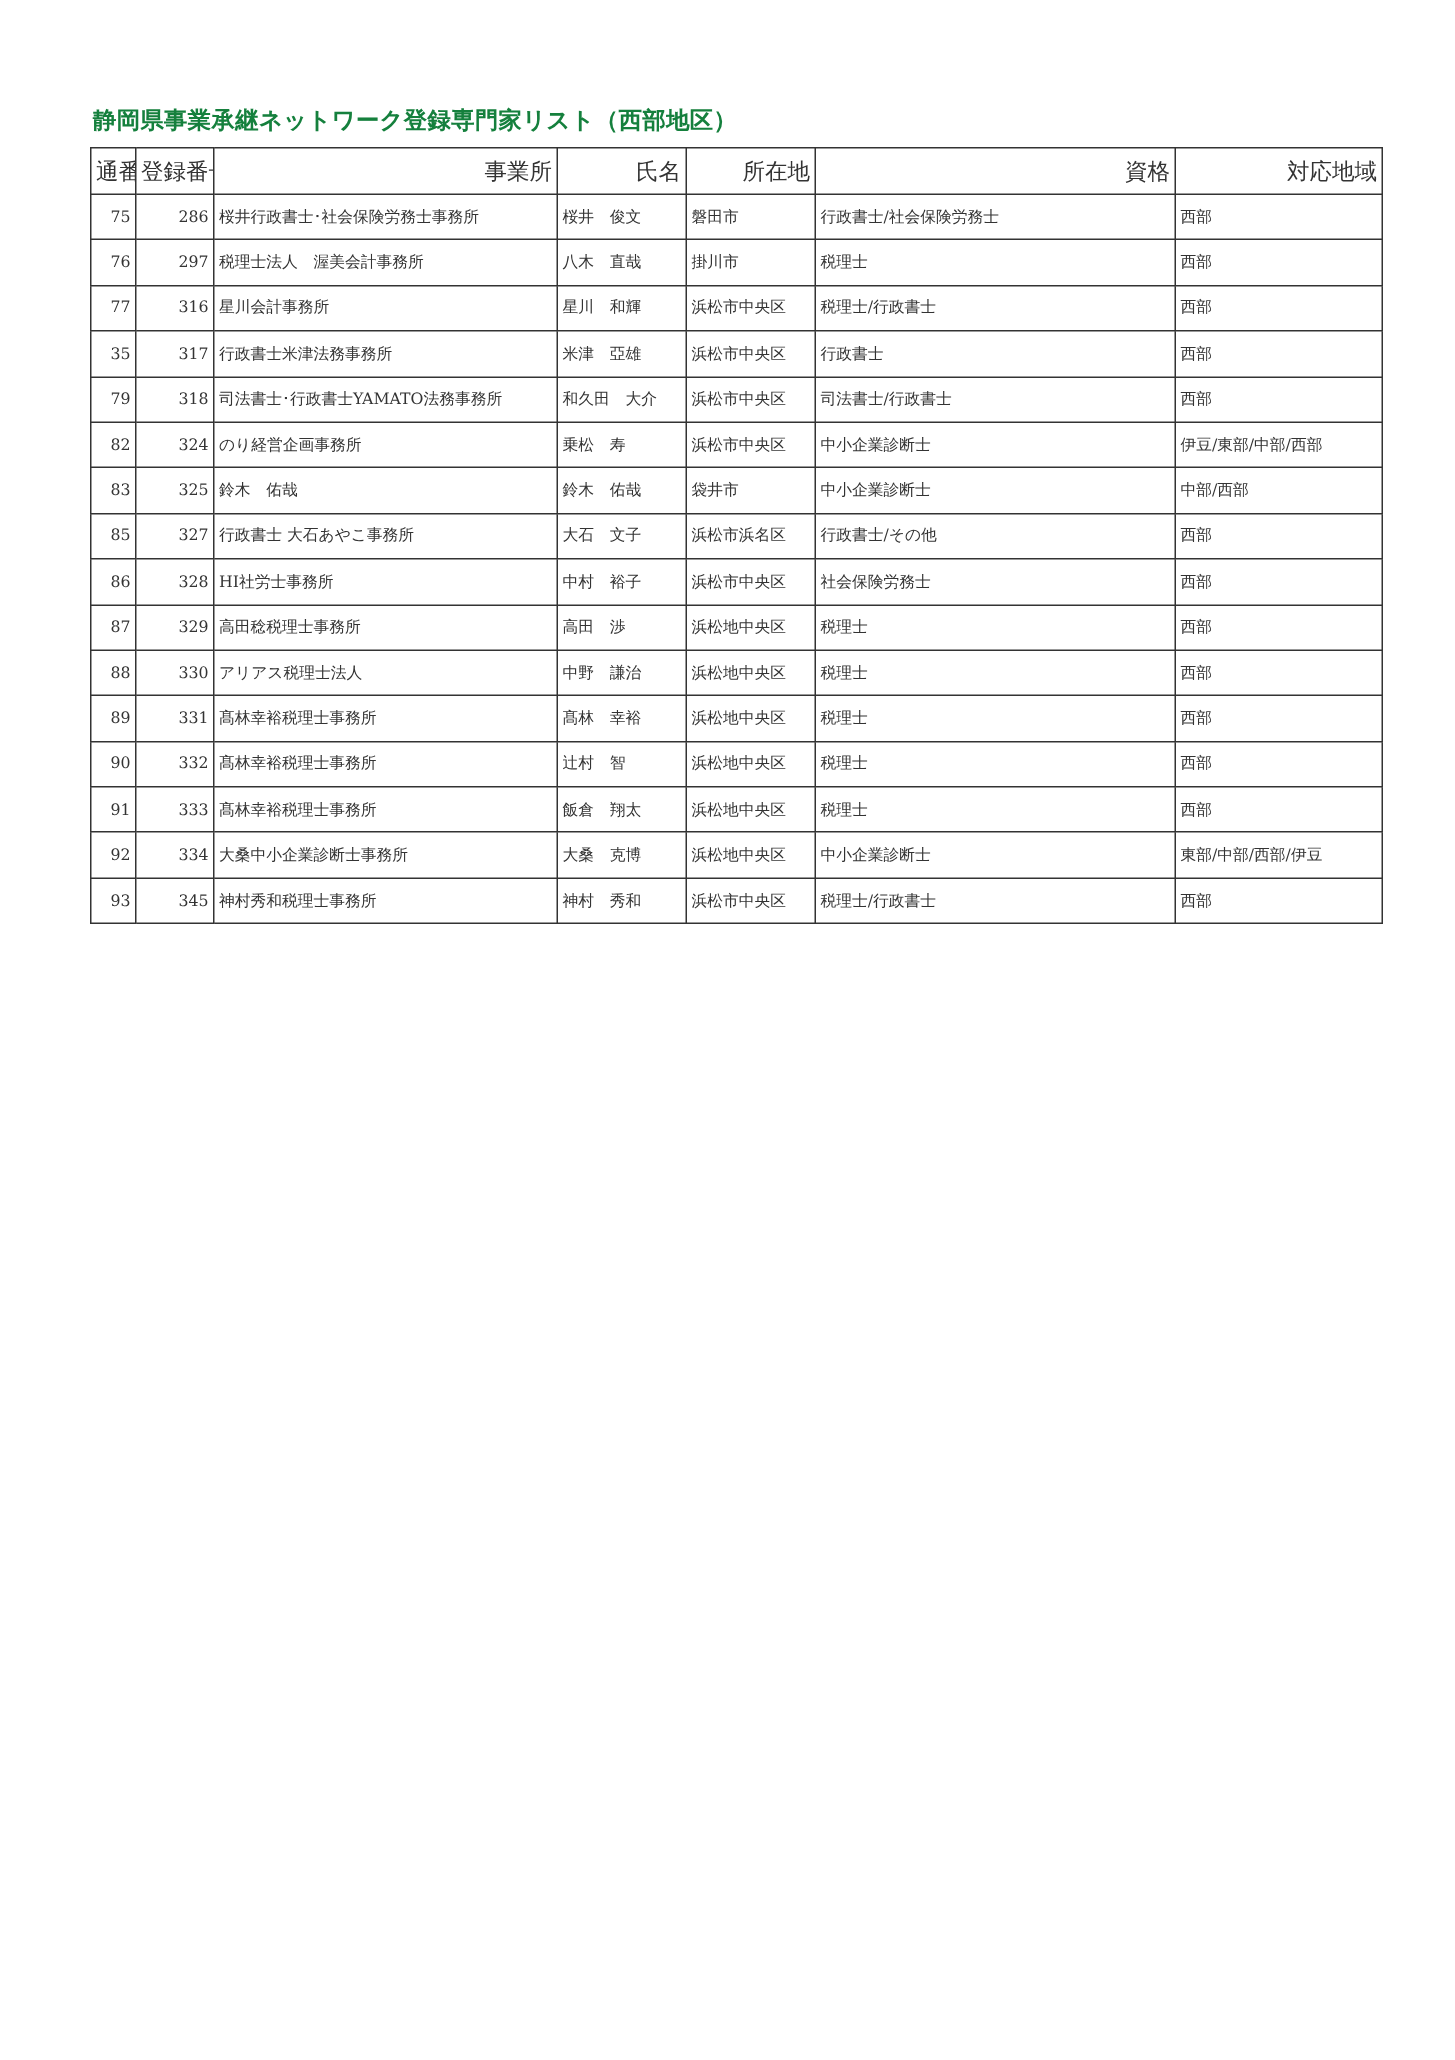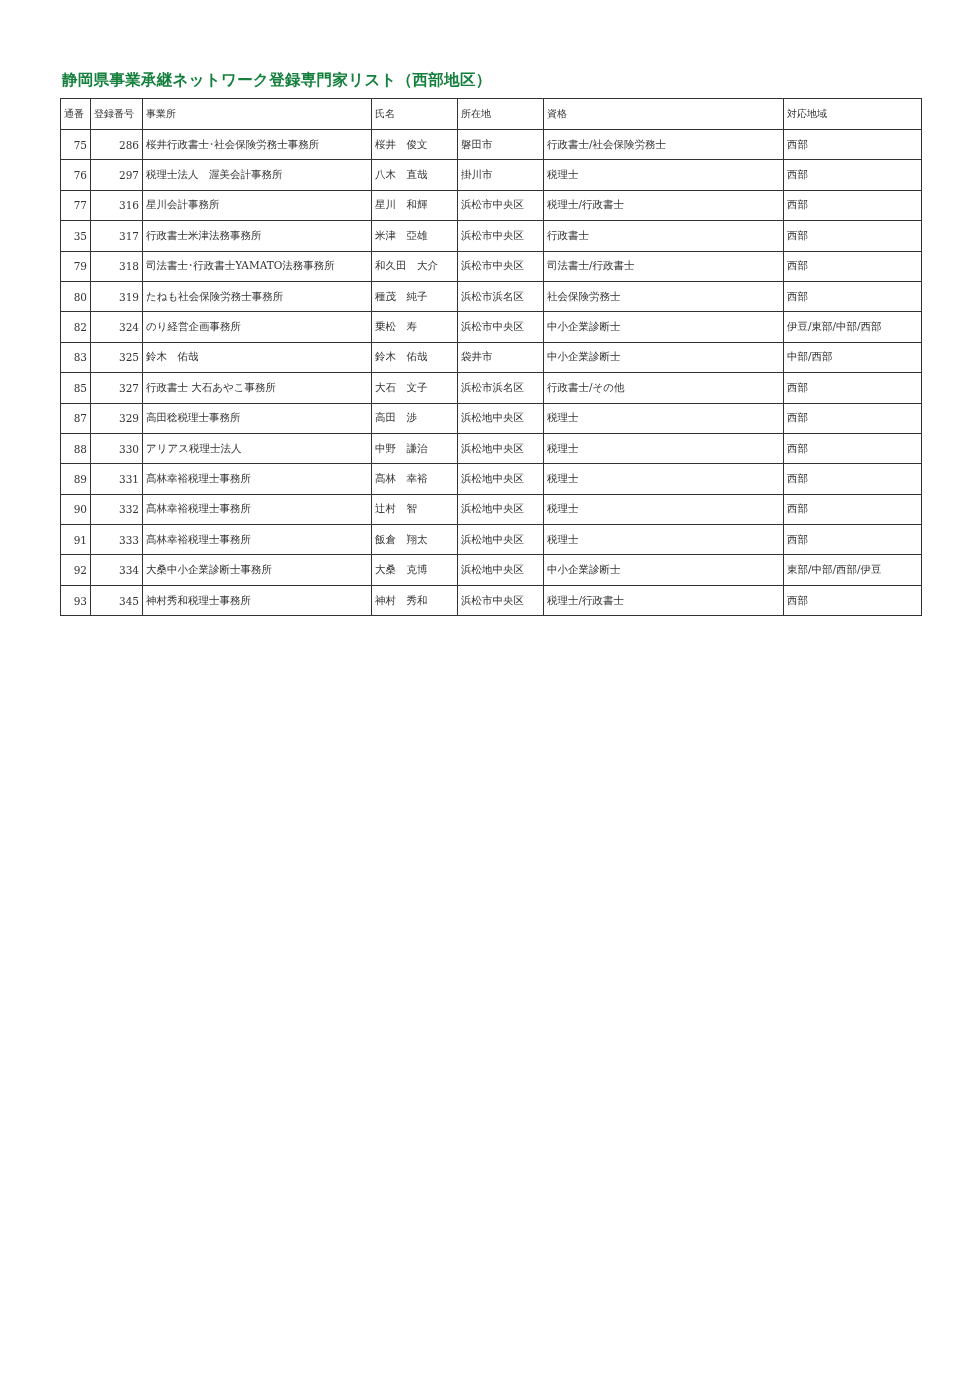--- a/index.html
+++ b/index.html
@@ -38,22 +38,22 @@
     table.roster th, table.roster td {
       border: 1.3px solid #333333;
       padding: 0 3px;
       white-space: nowrap;
       overflow: hidden;
       color: #333333;
       font-weight: normal;
     }
     table.roster th {
       height: 30px;
-      text-align: left;
-      font-size: 10px;
+      text-align: right;
+      font-size: 15px;
     }
     table.roster td {
       height: 29.4px;
     }
     td.c-no, td.c-reg {
       text-align: right;
     }
     td.c-left {
       text-align: left;
     }
@@ -131,29 +131,20 @@
       <tr>
         <td class="c-no">79</td>
         <td class="c-reg">318</td>
         <td class="c-left">司法書士･行政書士YAMATO法務事務所</td>
         <td class="c-left">和久田　大介</td>
         <td class="c-left">浜松市中央区</td>
         <td class="c-left">司法書士/行政書士</td>
         <td class="c-left">西部</td>
       </tr>
       <tr>
-        <td class="c-no">80</td>
-        <td class="c-reg">319</td>
-        <td class="c-left">たねも社会保険労務士事務所</td>
-        <td class="c-left">種茂　純子</td>
-        <td class="c-left">浜松市浜名区</td>
-        <td class="c-left">社会保険労務士</td>
-        <td class="c-left">西部</td>
-      </tr>
-      <tr>
         <td class="c-no">82</td>
         <td class="c-reg">324</td>
         <td class="c-left">のり経営企画事務所</td>
         <td class="c-left">乗松　寿</td>
         <td class="c-left">浜松市中央区</td>
         <td class="c-left">中小企業診断士</td>
         <td class="c-left">伊豆/東部/中部/西部</td>
       </tr>
       <tr>
         <td class="c-no">83</td>
@@ -167,20 +158,29 @@
       <tr>
         <td class="c-no">85</td>
         <td class="c-reg">327</td>
         <td class="c-left">行政書士 大石あやこ事務所</td>
         <td class="c-left">大石　文子</td>
         <td class="c-left">浜松市浜名区</td>
         <td class="c-left">行政書士/その他</td>
         <td class="c-left">西部</td>
       </tr>
       <tr>
+        <td class="c-no">86</td>
+        <td class="c-reg">328</td>
+        <td class="c-left">HI社労士事務所</td>
+        <td class="c-left">中村　裕子</td>
+        <td class="c-left">浜松市中央区</td>
+        <td class="c-left">社会保険労務士</td>
+        <td class="c-left">西部</td>
+      </tr>
+      <tr>
         <td class="c-no">87</td>
         <td class="c-reg">329</td>
         <td class="c-left">高田稔税理士事務所</td>
         <td class="c-left">高田　渉</td>
         <td class="c-left">浜松地中央区</td>
         <td class="c-left">税理士</td>
         <td class="c-left">西部</td>
       </tr>
       <tr>
         <td class="c-no">88</td>

